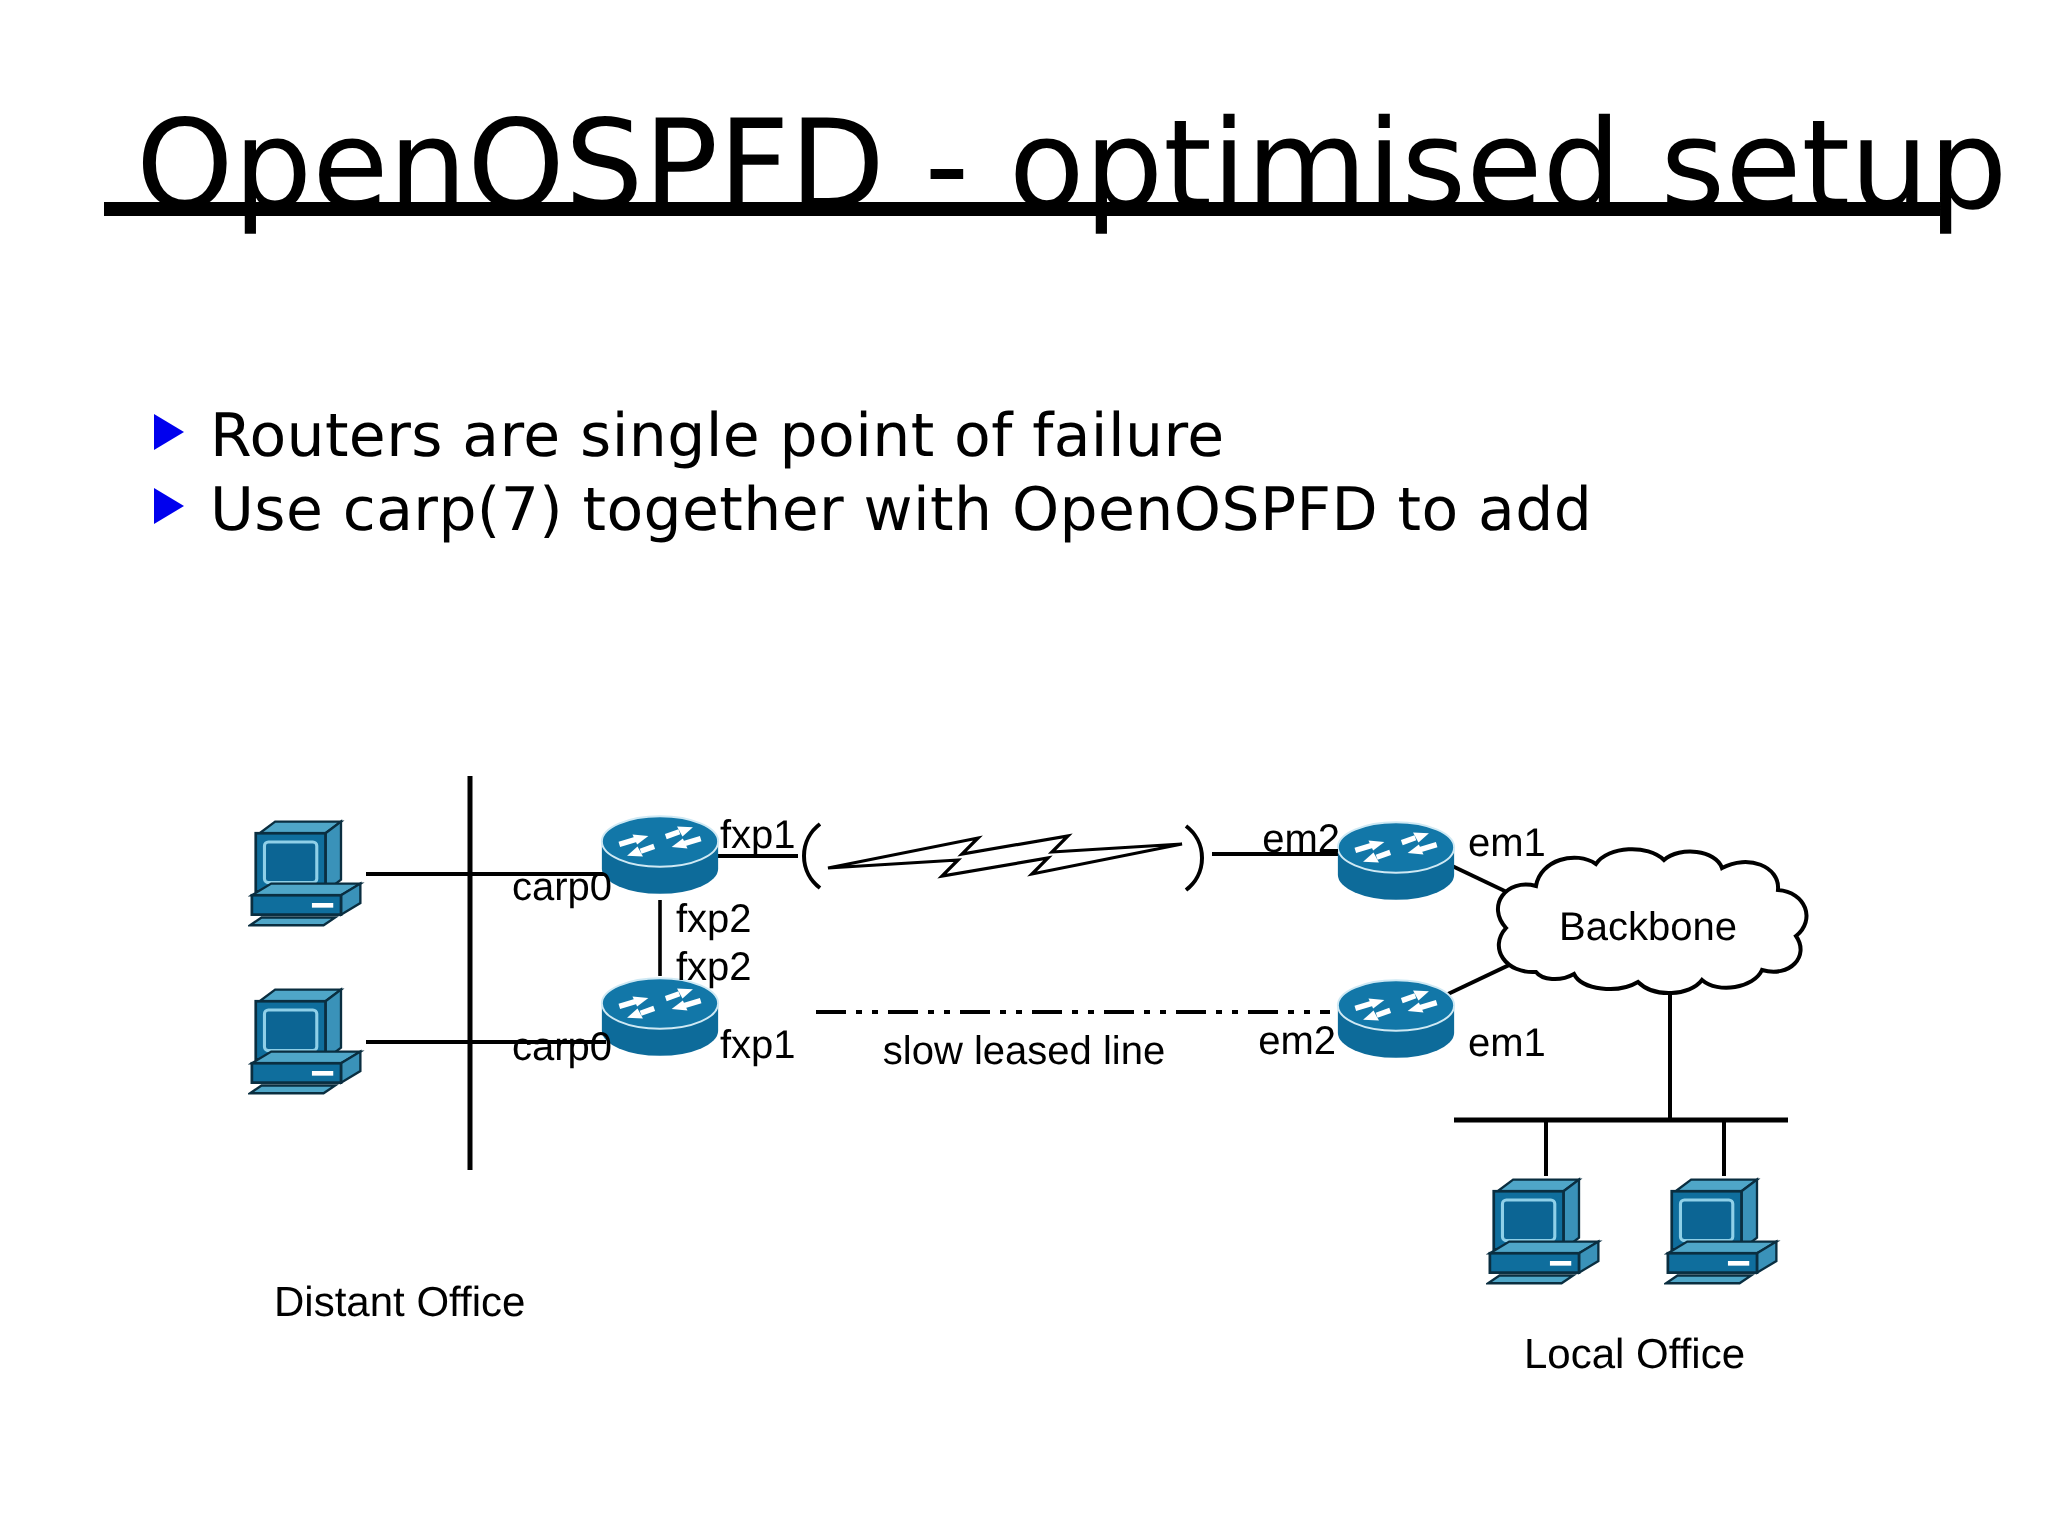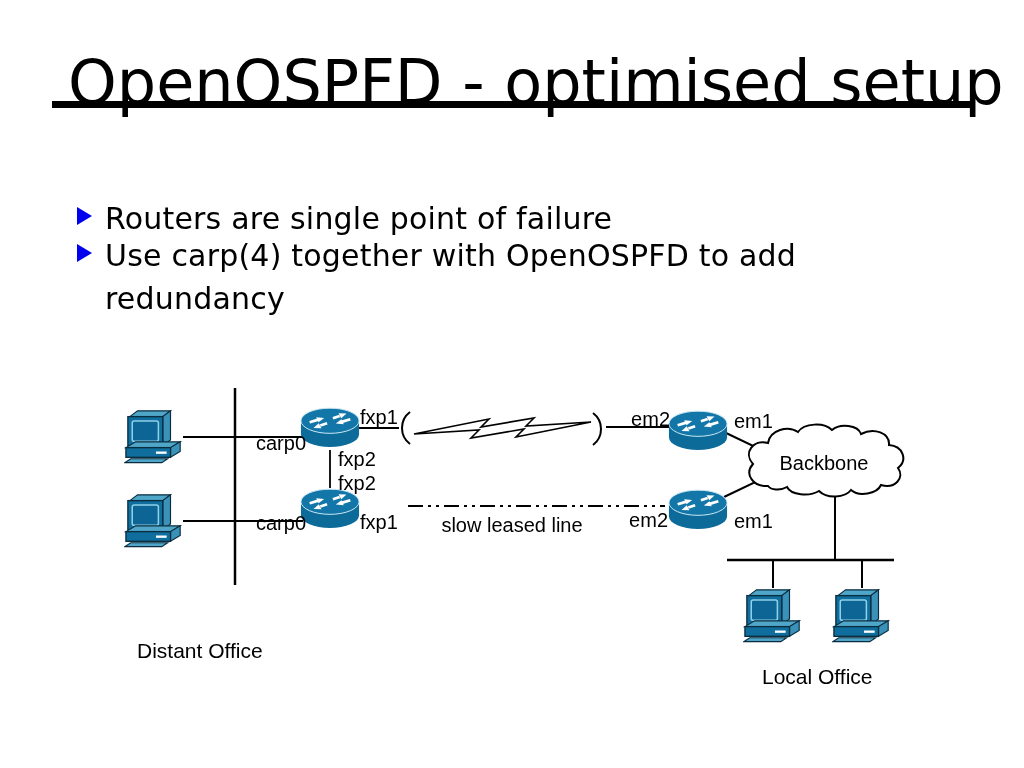--- a/index.html
+++ b/index.html
@@ -36,22 +36,21 @@
 <div class="bullet b1">
   <span class="tri"></span>
   <div class="btext">
     <div>Routers are single point of failure</div>
   </div>
 </div>
 
 <div class="bullet b2">
   <span class="tri"></span>
   <div class="btext">
-    <div>Use carp(4) together with OpenOSPFD to add</div>
-    <div>redundancy</div>
+    <div>Use carp(7) together with OpenOSPFD to add</div>
   </div>
 </div>
 
 <svg class="diagram" width="1024" height="768" viewBox="0 0 1024 768">
   <defs>
     <symbol id="sym-router" viewBox="0 0 64 46">
       <path d="M2,15 L2,29 A30,13 0 0 0 62,29 L62,15 Z" fill="#0d6b9a"></path>
       <ellipse cx="32" cy="15" rx="30" ry="13" fill="#1277a8" stroke="#cfe9f4" stroke-width="1"></ellipse>
       <g stroke="#ffffff" stroke-width="2.8" fill="#ffffff">
         <line x1="11" y1="16.5" x2="20" y2="13.8"></line>

